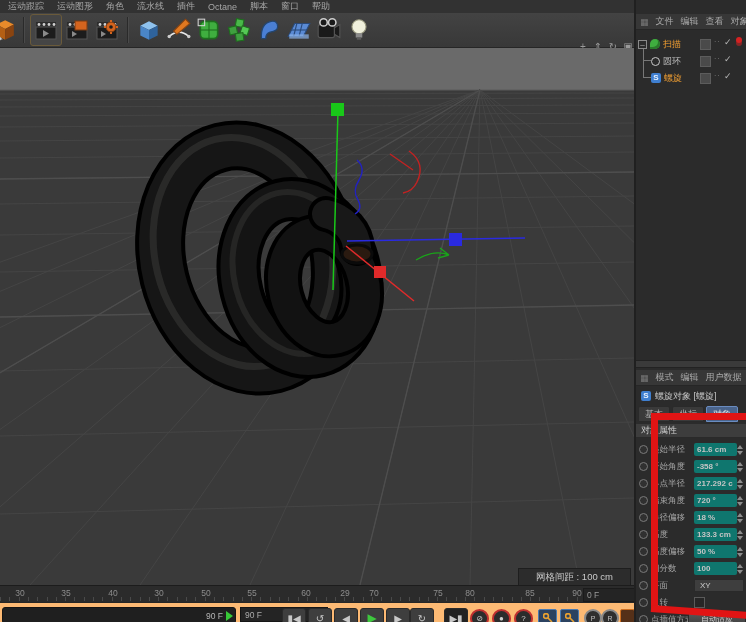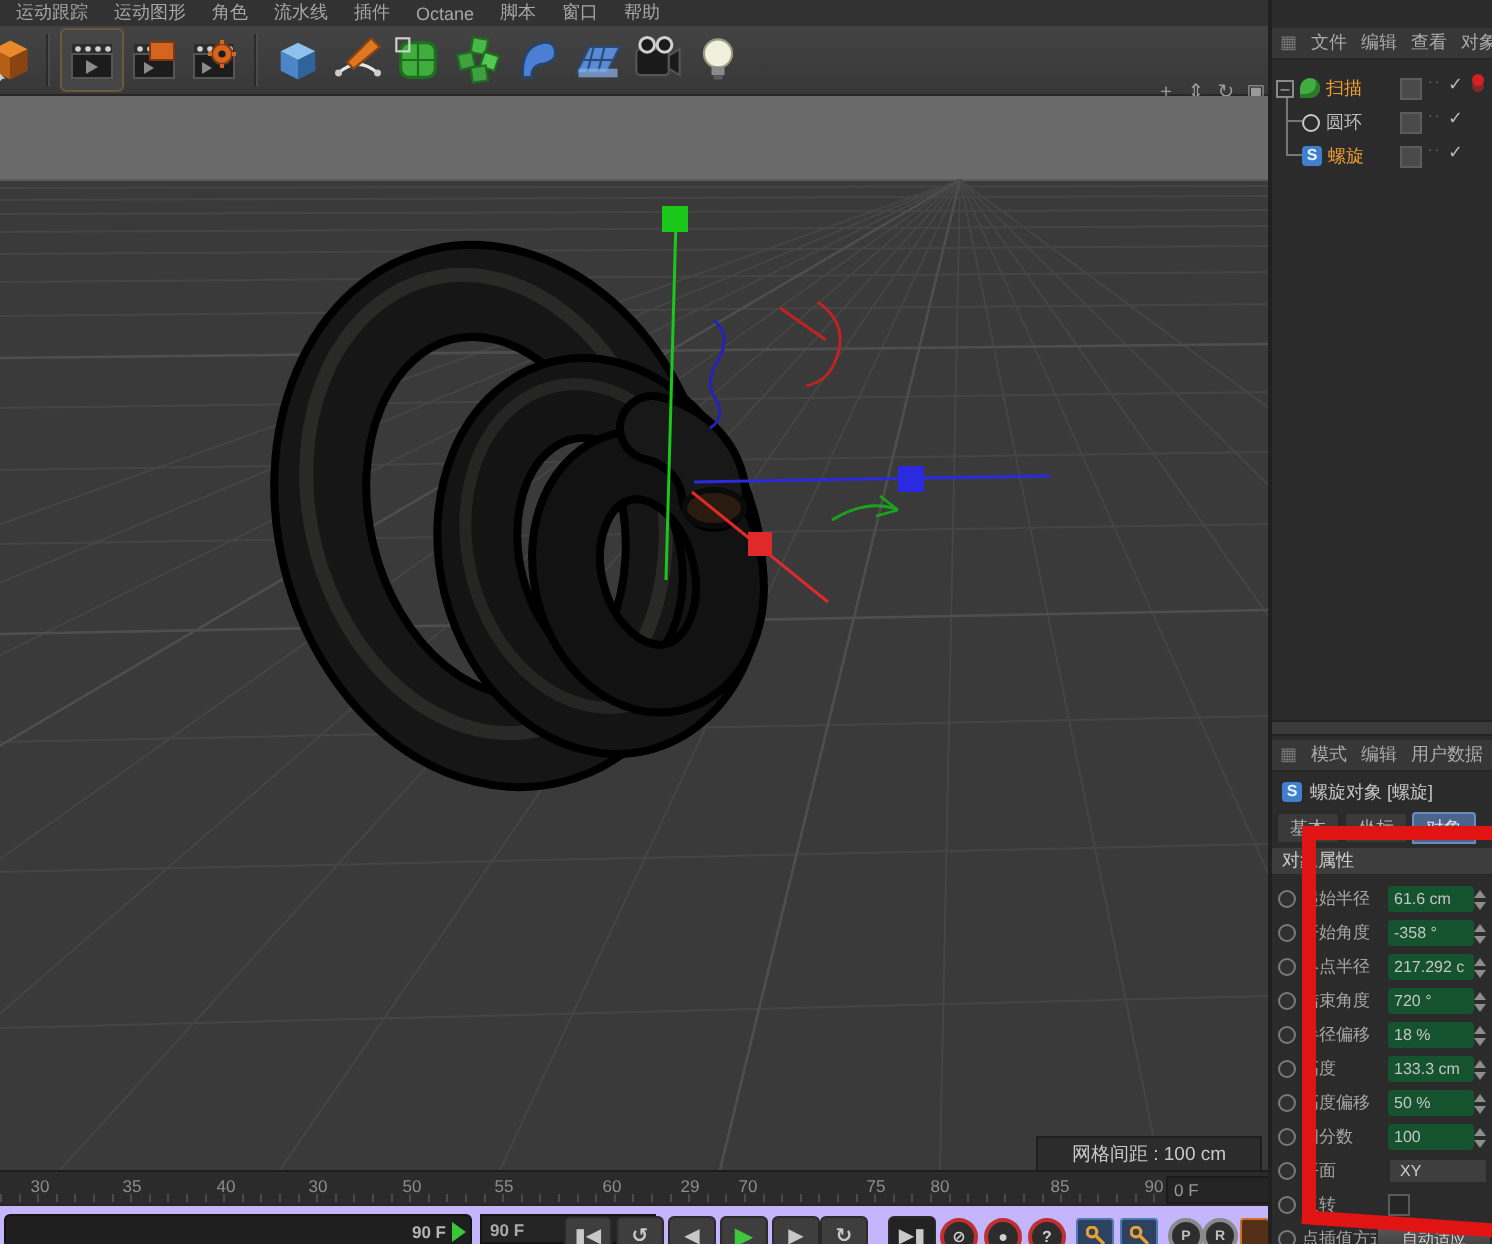--- a/index.html
+++ b/index.html
@@ -24,21 +24,21 @@
   #gridbox{left:518px;top:568px;width:111px;height:16px;background:#2c2c2c;border:1px solid #1e1e1e;
            color:#c9c9c9;font-size:9.5px;display:flex;align-items:center;justify-content:center;}
   
   #ruler{left:0;top:585px;width:634px;height:17px;background:#2b2b2b;border-top:1px solid #1c1c1c;box-sizing:border-box;}
   #ruler .tickmarks{position:absolute;left:0;bottom:1px;width:580px;height:4px;
       background:repeating-linear-gradient(to right,#4a4a4a 0 1px,transparent 1px 9.3px);}
   #ruler .tick{position:absolute;top:2px;width:20px;text-align:center;font-size:8.5px;color:#8d8d8d;}
   #endfield{left:583px;top:588px;width:46px;height:12px;background:#242424;border:1px solid #1b1b1b;
             color:#9a9a9a;font-size:8.5px;display:flex;align-items:center;padding:0 3px;justify-content:space-between;}
   
-  #transport{left:0;top:602px;width:686px;height:20px;background:#c4b5fd;border-top:1px solid #262626;box-sizing:border-box;font-weight:bold;}
+  #transport{left:0;top:602px;width:686px;height:20px;background:#fdba74;border-top:1px solid #262626;box-sizing:border-box;}
   #powerslider{position:absolute;left:2px;top:4px;width:232px;height:15px;background:#1f1f1f;
                border:1px solid #141414;border-radius:3px;display:flex;align-items:center;justify-content:flex-end;}
   #powerslider .cur{font-size:8.5px;color:#b5b5b5;margin-right:3px;}
   #playhead-tri{width:0;height:0;border-top:5px solid transparent;border-bottom:5px solid transparent;
                 border-left:7px solid #37c837;margin-right:2px;}
   #framefield{position:absolute;left:240px;top:4px;width:88px;height:15px;background:#242424;border:1px solid #161616;
               color:#ababab;font-size:8.5px;display:flex;align-items:center;padding:0 4px;justify-content:space-between;box-sizing:border-box;}
   .tbtn{position:absolute;top:5px;width:22px;height:18px;background:#3e3e3e;border:1px solid #2a2a2a;border-radius:3px;
         color:#c8c8c8;font-size:10px;display:flex;align-items:center;justify-content:center;}
   .rcirc{position:absolute;top:6px;width:15px;height:15px;border-radius:50%;background:#2c2c2c;
@@ -70,22 +70,22 @@
            font-size:9px;color:#c6c6c6;padding-left:5px;box-sizing:border-box;}
   .tabs{position:absolute;left:2px;display:flex;gap:2px;}
   .tab{height:14px;padding:0 6px;background:#3a3a3a;border:1px solid #2a2a2a;color:#b5b5b5;font-size:9px;
        display:flex;align-items:center;border-radius:2px 2px 0 0;}
   .tab.active{background:#4a648c;border-color:#6a8cc0;color:#e6e6e6;}
   #amsection{position:absolute;left:0;width:110px;height:14px;background:#3d3d3d;border-bottom:1px solid #2a2a2a;
              color:#cfcfcf;font-size:9px;display:flex;align-items:center;padding-left:5px;box-sizing:border-box;}
   .prow{position:absolute;left:0;width:110px;height:17px;display:flex;align-items:center;font-size:8.5px;color:#a5a5a5;}
   .acirc{width:7px;height:7px;border-radius:50%;border:1px solid #7a7a7a;margin:0 3px 0 3px;flex:0 0 auto;background:#303030;}
   .plabel{white-space:nowrap;overflow:hidden;}
-  .pval{position:absolute;left:58px;width:40px;height:13px;background:#14532d;border-radius:2px;color:#c4c4c4;
-        display:flex;align-items:center;padding-left:3px;font-size:8px;white-space:nowrap;overflow:hidden;}
+  .pval{position:absolute;left:58px;width:40px;height:13px;background:#0f766e;border-radius:2px;color:#c4c4c4;
+        display:flex;align-items:center;padding-left:3px;font-size:8px;white-space:nowrap;overflow:hidden;font-weight:bold;}
   .spin{position:absolute;left:101px;display:flex;flex-direction:column;gap:2px;}
   .spin i{width:0;height:0;border-left:3px solid transparent;border-right:3px solid transparent;display:block;}
   .spin .up{border-bottom:4px solid #8d8d8d;}
   .spin .dn{border-top:4px solid #8d8d8d;}
   .pdrop{position:absolute;left:58px;width:50px;height:13px;background:#3e3e3e;border:1px solid #2a2a2a;color:#cccccc;
          display:flex;align-items:center;padding-left:5px;font-size:8px;box-sizing:border-box;}
   .pcheck{position:absolute;left:58px;width:9px;height:9px;background:#262626;border:1px solid #5a5a5a;}
   .wdrop{position:absolute;left:52px;width:58px;height:13px;background:#454545;border:1px solid #2a2a2a;color:#2a2a2a;
          display:flex;align-items:center;justify-content:center;font-size:8px;box-sizing:border-box;background:linear-gradient(#565656,#3e3e3e);color:#cfcfcf;}
   

